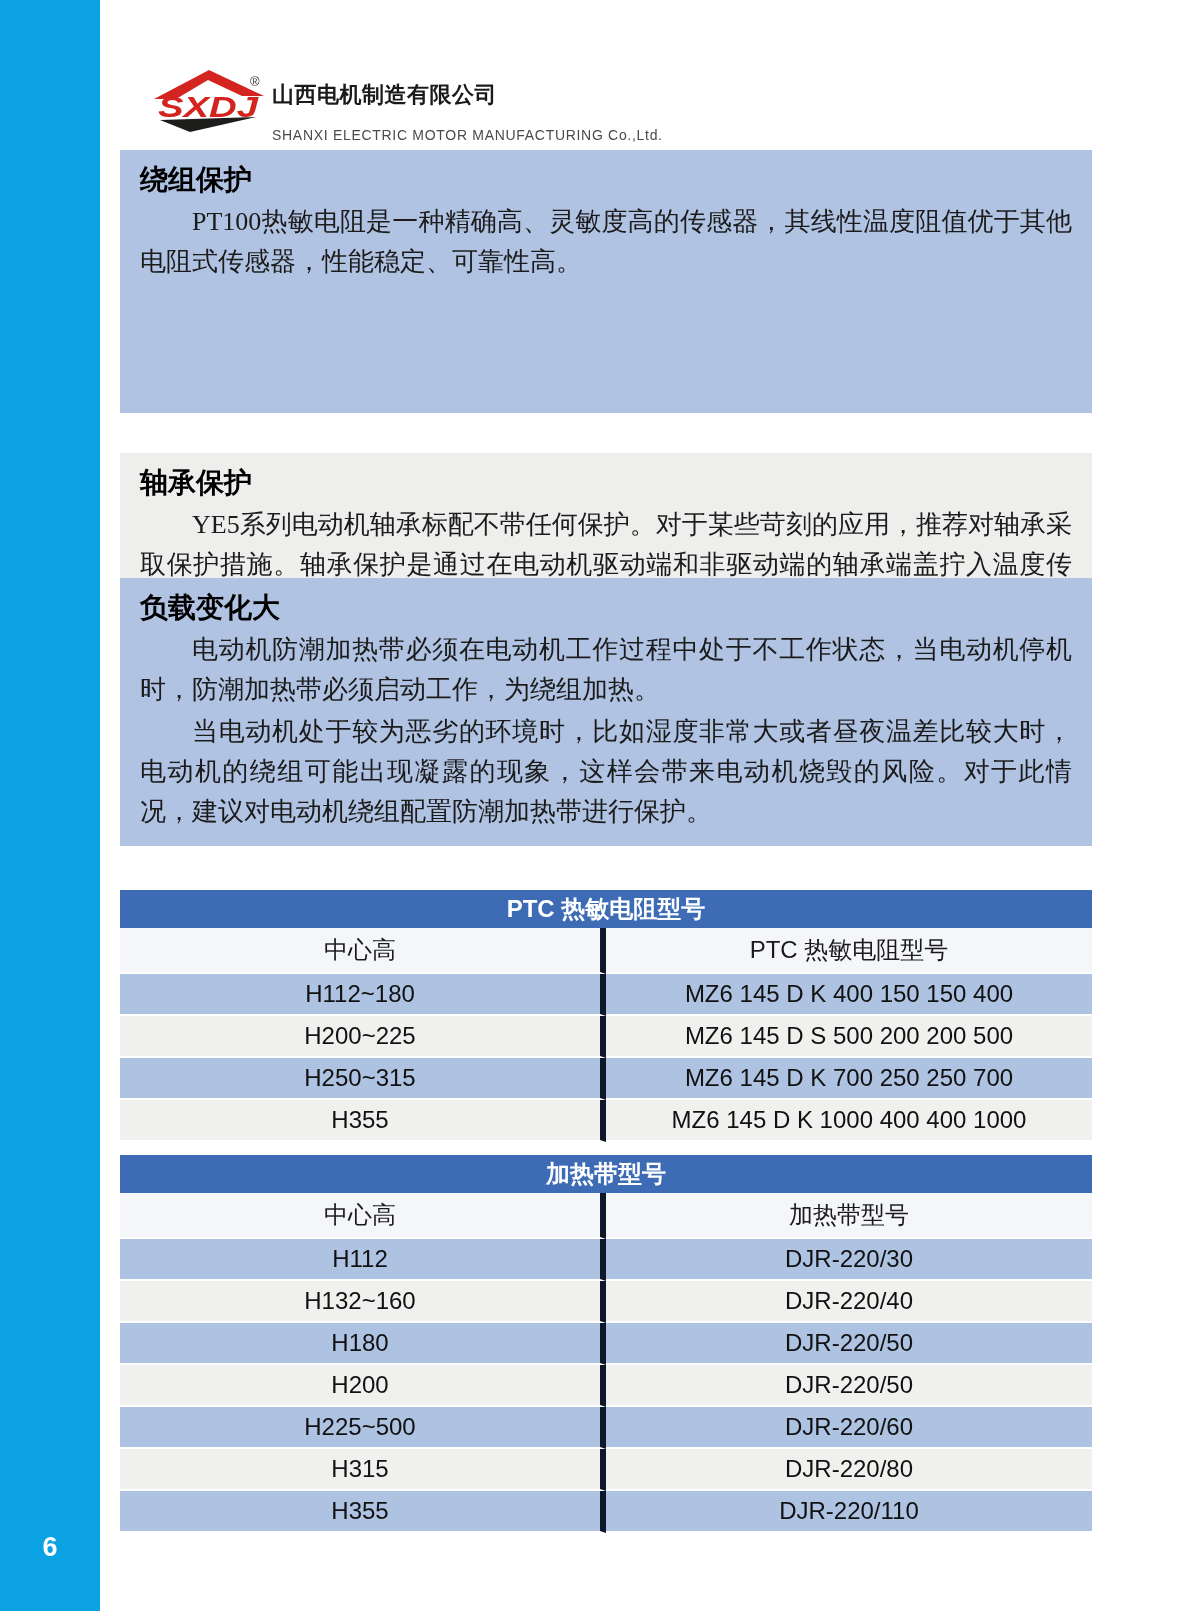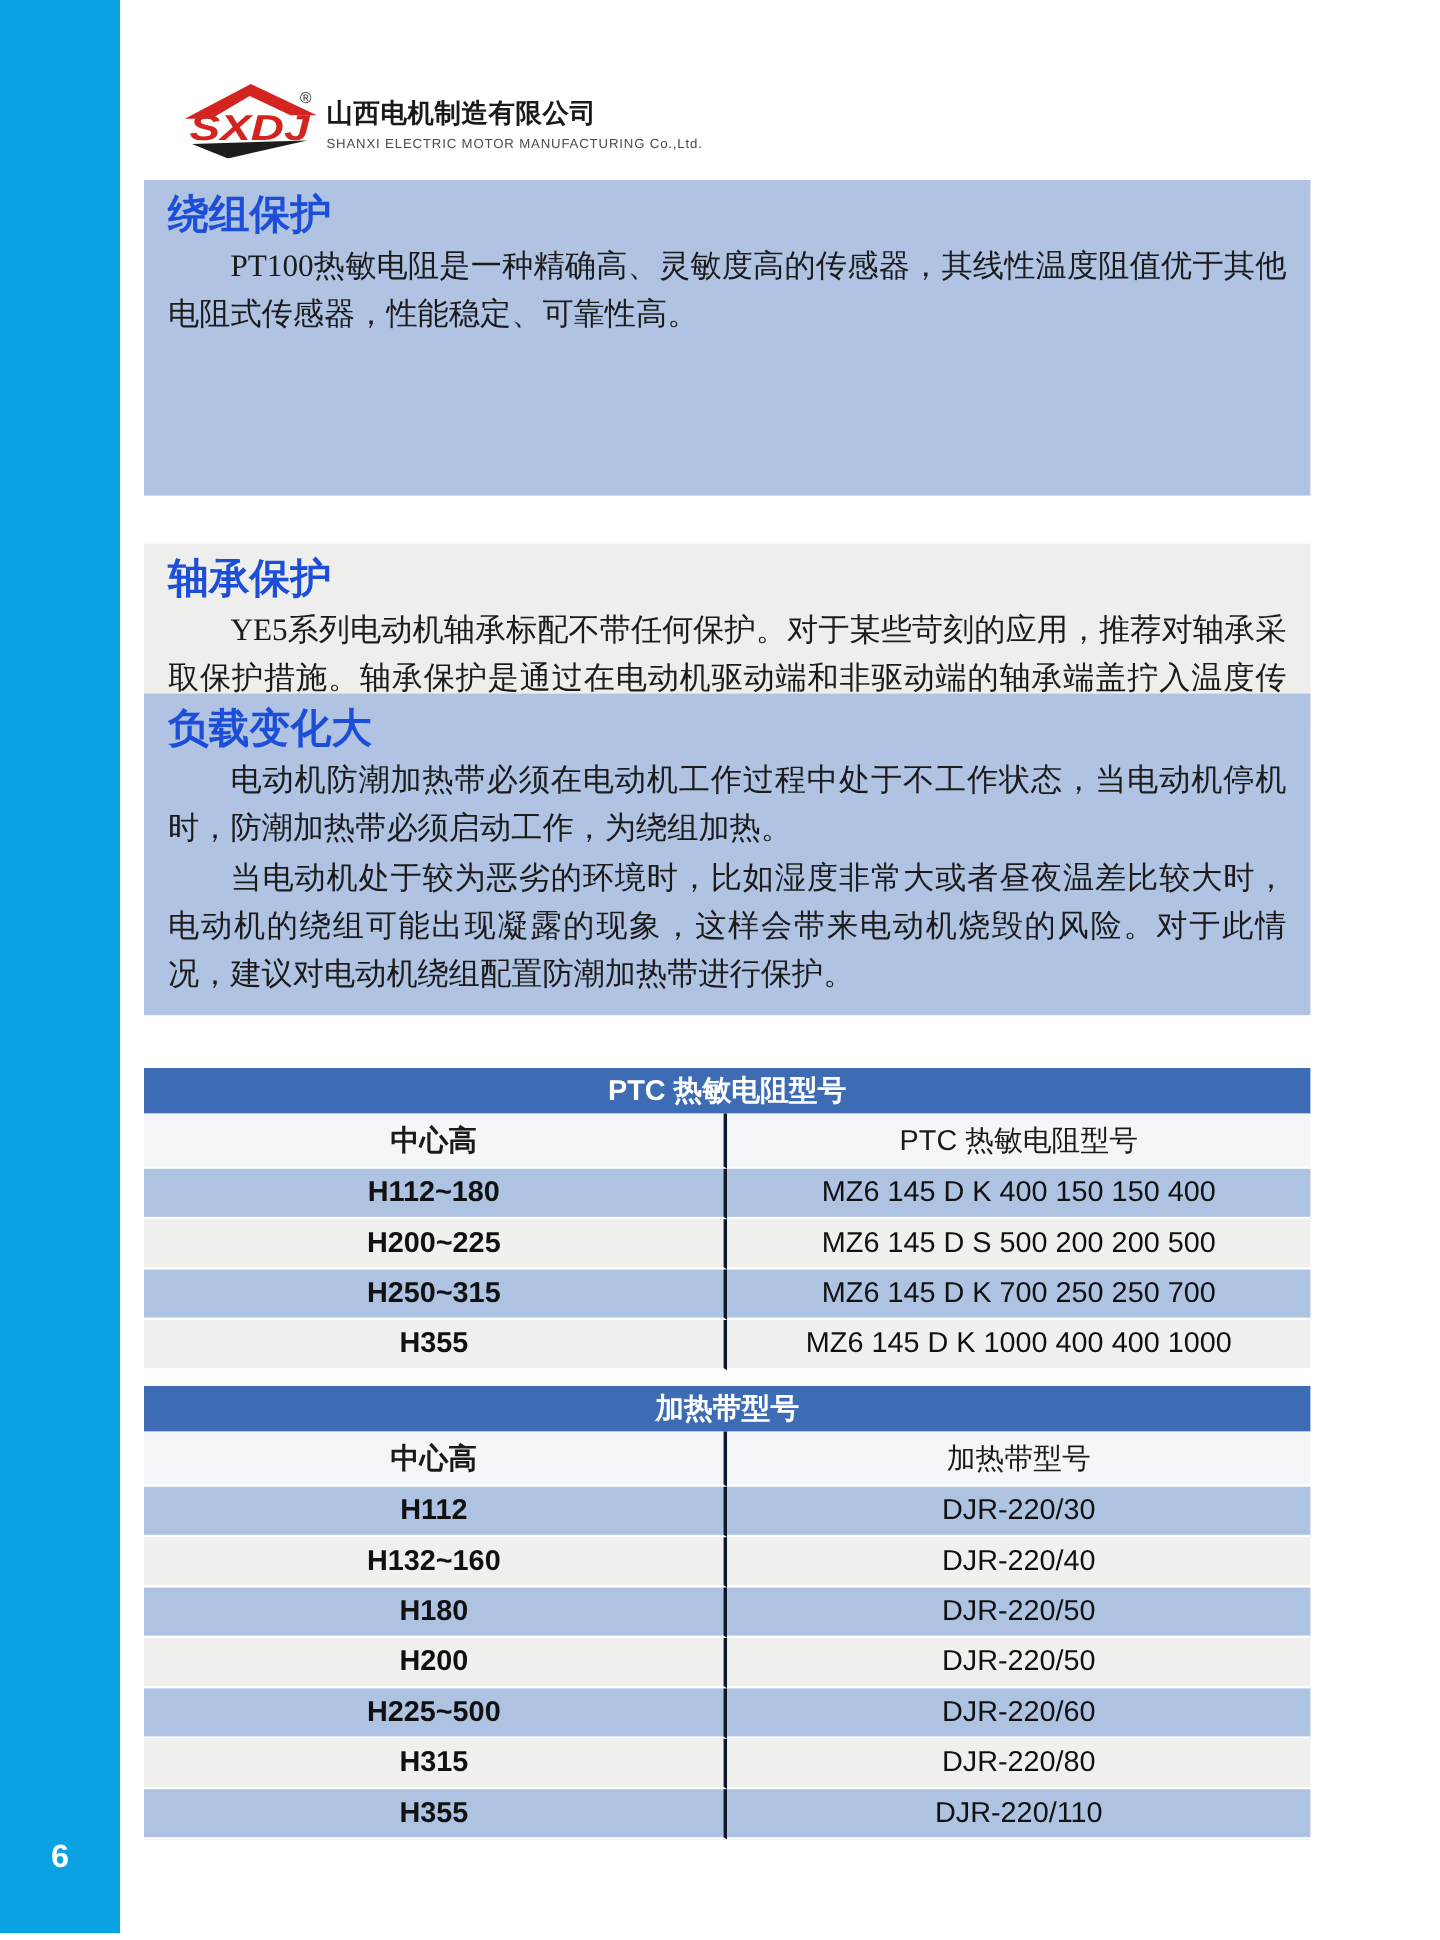--- a/index.html
+++ b/index.html
@@ -11,29 +11,29 @@
   .sidebar { position:absolute; left:0; top:0; width:100px; height:1611px; background:#0AA2E2; }
   .page-num {
     position:absolute; left:0; top:1532px; width:100px; text-align:center;
     color:#ffffff; font-size:27px; font-weight:bold;
   }
   
   .logo-icon { position:absolute; left:150px; top:66px; width:118px; height:66px; }
   .reg-mark { position:absolute; left:250px; top:74px; font-size:13px; color:#333; }
   .company { position:absolute; left:272px; top:80px; }
   .company-cn { font-size:22px; color:#1a1a1a; letter-spacing:0.5px; font-weight:600; white-space:nowrap; }
-  .company-en { font-size:11px; color:#4a4a4a; letter-spacing:0.7px; margin-top:4px; white-space:nowrap; }
+  .company-en { font-size:14px; color:#4a4a4a; letter-spacing:0.7px; margin-top:17px; white-space:nowrap; }
 
   
   .block { position:absolute; left:120px; width:972px; box-sizing:border-box; }
   .sec { padding:14px 20px 10px 20px; }
   .sec.blue { background:#B1C3E3; }
   .sec.gray { background:#EEEFED;margin-top:32px; }
   .sec h2 {
-    margin:0 0 6px 0; font-size:34px; line-height:32px; color:#1d4ed8;
+    margin:0 0 6px 0; font-size:28px; line-height:32px; color:#000000;
     font-weight:600; font-family:"Liberation Serif", serif;
   }
   .sec p {
     margin:0 0 2px 0; font-size:26px; line-height:40px; color:#1b1b1b;
     text-indent:2em; text-align:justify; font-family:"Liberation Serif", serif;
   }
   #sec1 { top:150px; height:263px; }
   #sec2 { top:421px; height:152px; }
   #sec3 { top:578px; height:268px; }
 
@@ -45,21 +45,21 @@
     font-size:24px;
   }
   table.datatable th.titlebar {
     background:#3D6CB5; color:#ffffff; height:36px; font-weight:bold;
     font-size:24px; text-align:center; vertical-align:middle;
   }
   table.datatable td {
     text-align:center; vertical-align:middle; color:#111111; height:38px;
     border-bottom:2px solid #ffffff; overflow:hidden; white-space:nowrap;
   }
-  table.datatable td.c1 { width:199px; border-right:3px solid #0f172a;font-weight:bold; }
+  table.datatable td.c1 { width:199px; border-right:6px solid #0f172a; }
   table.datatable tr.colhead td { background:#F4F6FA; height:42px; color:#1a1a1a; }
   table.datatable tr.odd td  { background:#AEC2E2; }
   table.datatable tr.even td { background:#F0F0EE; }
 </style>
 </head>
 <body>
 
 <div class="page">
 
   <div class="sidebar"></div>

